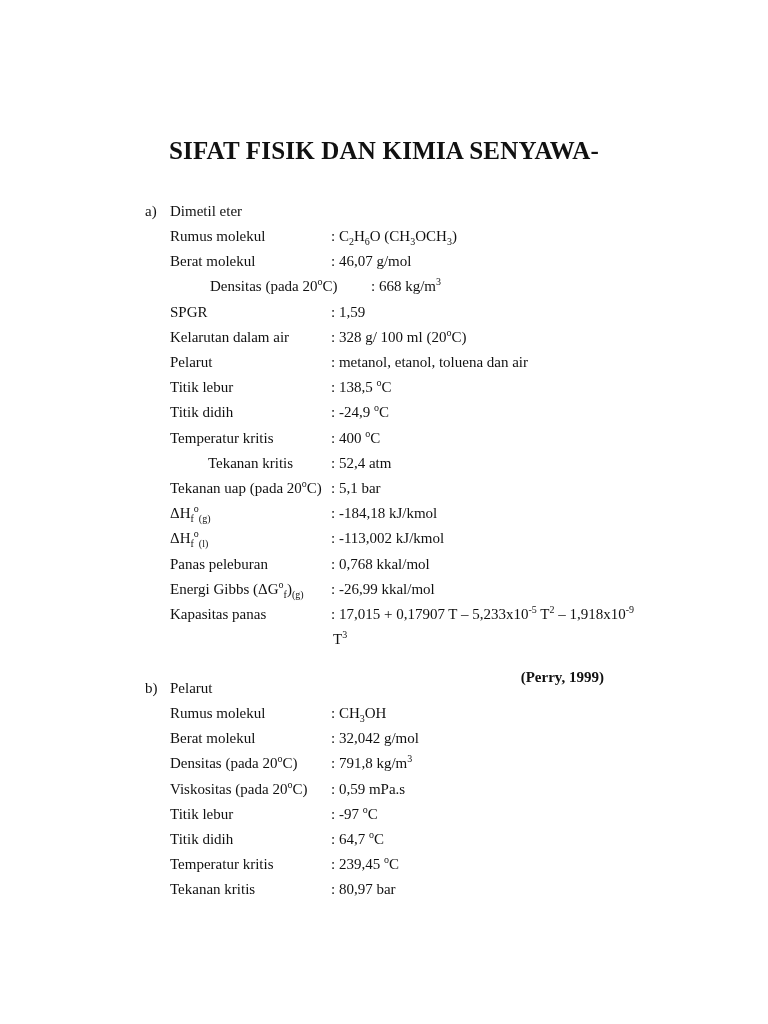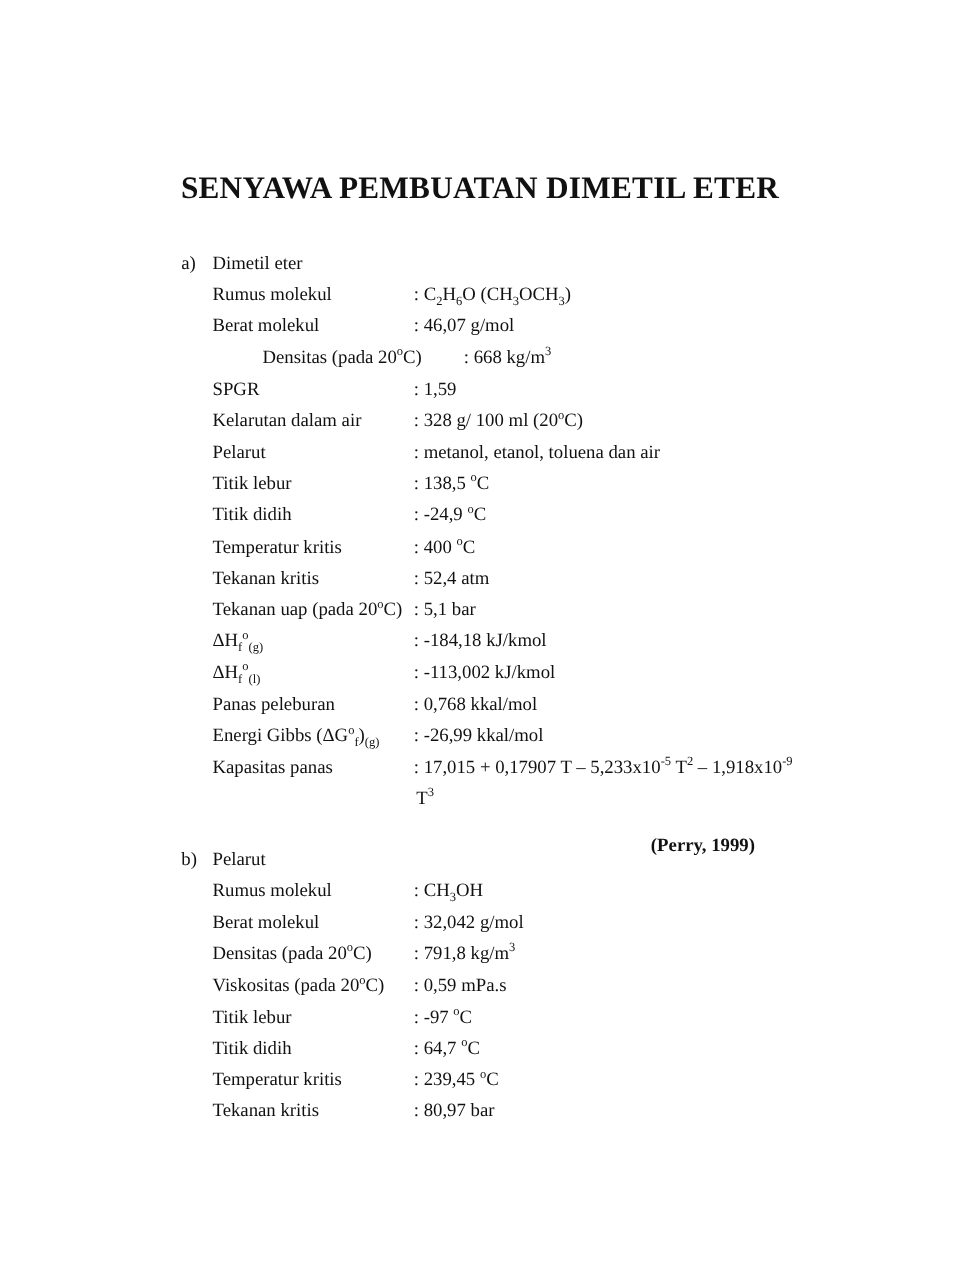--- a/index.html
+++ b/index.html
@@ -14,38 +14,38 @@
   .row .val { display: inline-block; }
   .cont { position: absolute; left: 333px; font-size: 15px; line-height: 18px; }
   .cite { position: absolute; right: 164px; font-size: 15px; line-height: 18px; font-weight: bold; }
   sub, sup { font-size: 10px; line-height: 0; }
 </style>
 </head>
 <body>
 
 <div>
   <div class="title">
-    <div>SENYAWA PEMBUATAN DIMETIL ETER</div>
+    <div>SIFAT FISIK DAN KIMIA SENYAWA-</div>
   </div>
 
   <div class="section-head" style="top:202px">
     <span class="marker">a)</span><span>Dimetil eter</span>
   </div>
 
   <div id="sec-a">
       <div class="row" style="top: 227px;"><span class="lbl">Rumus molekul</span><span class="val">: C<sub>2</sub>H<sub>6</sub>O (CH<sub>3</sub>OCH<sub>3</sub>)</span></div>
       <div class="row" style="top: 252.2px;"><span class="lbl">Berat molekul</span><span class="val">: 46,07 g/mol</span></div>
       <div class="row" style="top: 277.4px; margin-left: 40px;"><span class="lbl">Densitas (pada 20<sup>o</sup>C)</span><span class="val">: 668 kg/m<sup>3</sup></span></div>
       <div class="row" style="top: 302.6px;"><span class="lbl">SPGR</span><span class="val">: 1,59</span></div>
       <div class="row" style="top: 327.8px;"><span class="lbl">Kelarutan dalam air</span><span class="val">: 328 g/ 100 ml (20<sup>o</sup>C)</span></div>
       <div class="row" style="top: 353px;"><span class="lbl">Pelarut</span><span class="val">: metanol, etanol, toluena dan air</span></div>
       <div class="row" style="top: 378.2px;"><span class="lbl">Titik lebur</span><span class="val">: 138,5 <sup>o</sup>C</span></div>
       <div class="row" style="top: 403.4px;"><span class="lbl">Titik didih</span><span class="val">: -24,9 <sup>o</sup>C</span></div>
       <div class="row" style="top: 428.6px;"><span class="lbl">Temperatur kritis</span><span class="val">: 400 <sup>o</sup>C</span></div>
-      <div class="row" style="top: 453.8px;"><span class="lbl">Tekanan kritis</span><span class="val">: 52,4 atm</span></div>
+      <div class="row" style="top: 453.8px; text-align: center;"><span class="lbl">Tekanan kritis</span><span class="val">: 52,4 atm</span></div>
       <div class="row" style="top: 479px;"><span class="lbl">Tekanan uap (pada 20<sup>o</sup>C)</span><span class="val">: 5,1 bar</span></div>
       <div class="row" style="top: 504.2px;"><span class="lbl">ΔH<sub>f</sub><sup>o</sup><sub>(g)</sub></span><span class="val">: -184,18 kJ/kmol</span></div>
       <div class="row" style="top: 529.4px;"><span class="lbl">ΔH<sub>f</sub><sup>o</sup><sub>(l)</sub></span><span class="val">: -113,002 kJ/kmol</span></div>
       <div class="row" style="top: 554.6px;"><span class="lbl">Panas peleburan</span><span class="val">: 0,768 kkal/mol</span></div>
       <div class="row" style="top: 579.8px;"><span class="lbl">Energi Gibbs (ΔG<sup>o</sup><sub>f</sub>)<sub>(g)</sub></span><span class="val">: -26,99 kkal/mol</span></div>
       <div class="row" style="top: 605px; font-family: Liberation Serif, serif;"><span class="lbl">Kapasitas panas</span><span class="val">: 17,015 + 0,17907 T – 5,233x10<sup>-5</sup> T<sup>2</sup> – 1,918x10<sup>-9</sup></span></div>
       <div class="cont" style="top: 630.2px;">T<sup>3</sup></div>
     </div>
 
   <div class="cite" style="top:668px">(Perry, 1999)</div>

